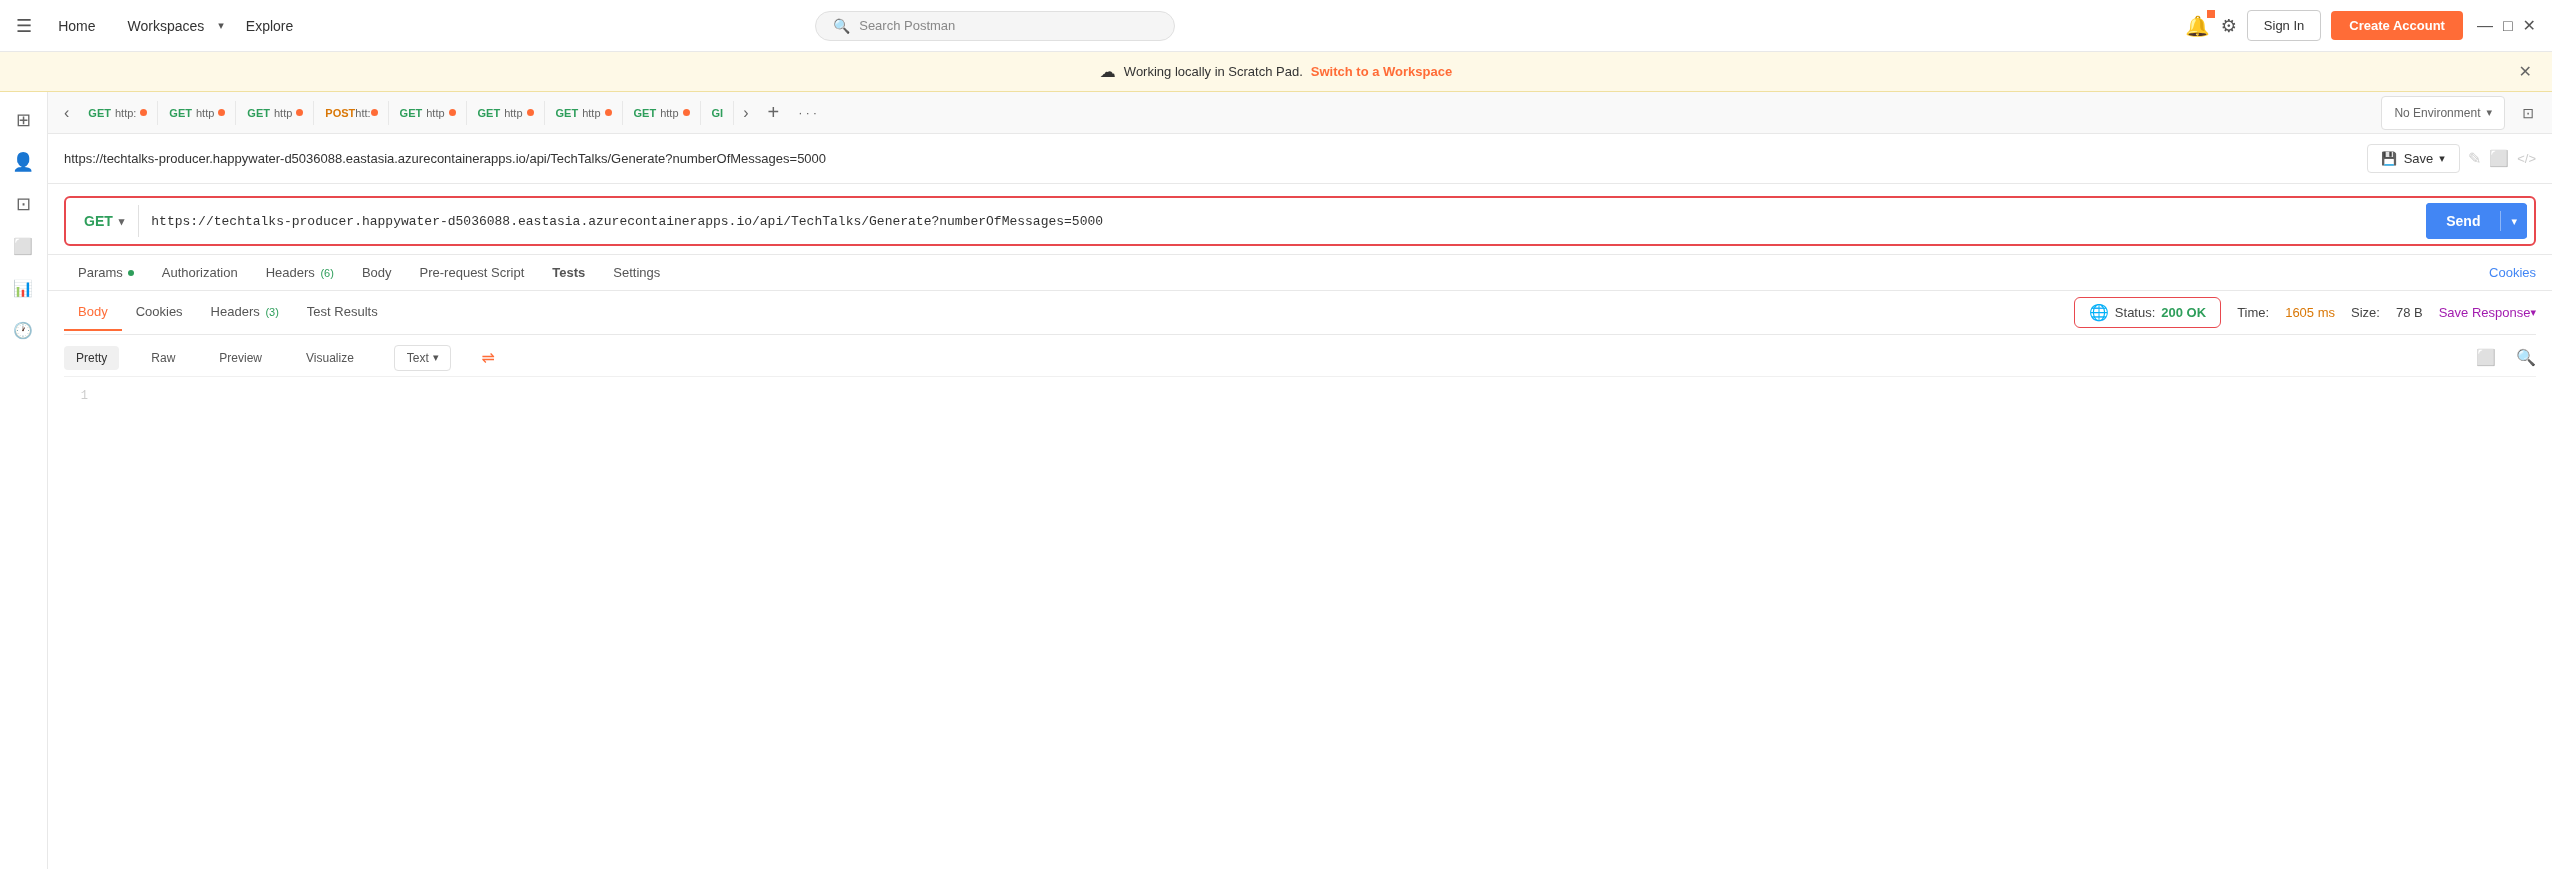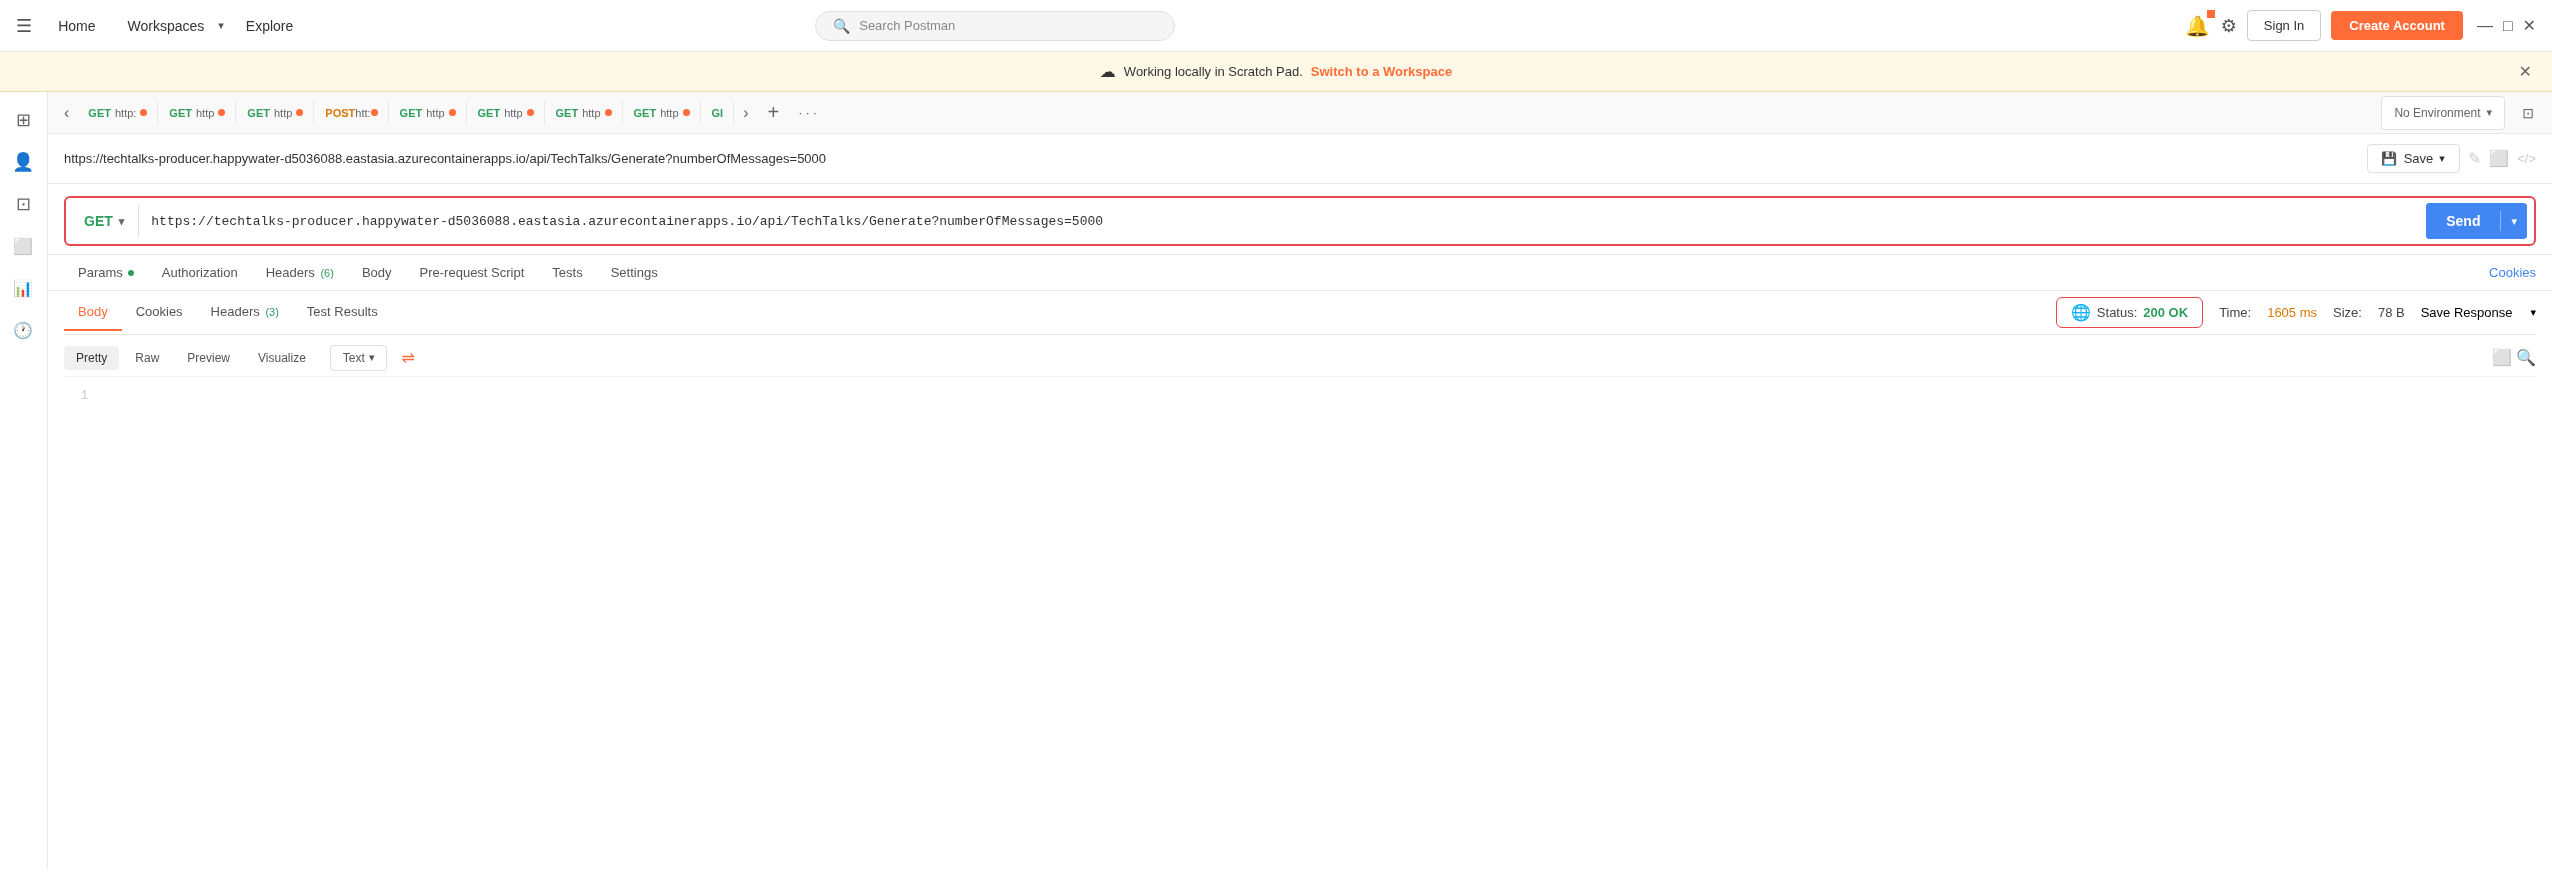--- a/index.html
+++ b/index.html
@@ -153,21 +153,21 @@
       <div style="padding:10px 14px;font-size:13px;color:#555;cursor:pointer;">
         <span>Headers</span>
         <span style="font-size:11px;color:#2e9e5b;margin-left:2px;">(6)</span>
       </div>
       <div style="padding:10px 14px;font-size:13px;color:#555;cursor:pointer;">
         <span>Body</span>
       </div>
       <div style="padding:10px 14px;font-size:13px;color:#555;cursor:pointer;">
         <span>Pre-request Script</span>
       </div>
-      <div style="padding:10px 14px;font-size:13px;color:#555;cursor:pointer;">
+      <div style="padding:10px 14px;font-size:13px;color:#555;cursor:pointer;font-weight:bold;">
         <span>Tests</span>
       </div>
       <div style="padding:10px 14px;font-size:13px;color:#555;cursor:pointer;">
         <span>Settings</span>
       </div>
       <div style="flex:1;"></div>
       <a style="color:#4286f4;font-size:13px;cursor:pointer;text-decoration:none;">Cookies</a>
     </div>
 
     <div style="padding:0 16px;flex:1;display:flex;flex-direction:column;overflow:hidden;">
@@ -192,28 +192,28 @@
         <div style="display:flex;align-items:center;gap:16px;padding:6px 0;">
           <div style="display:flex;align-items:center;gap:6px;border:1.5px solid #e8484e;border-radius:6px;padding:5px 14px;">
             <span style="font-size:16px;color:#666;">🌐</span>
             <span style="font-size:13px;color:#444;">Status:</span>
             <span style="font-size:13px;color:#2e9e5b;font-weight:600;">200 OK</span>
           </div>
           <span style="font-size:13px;color:#444;">Time:</span>
           <span style="font-size:13px;color:#d97706;font-weight:500;">1605 ms</span>
           <span style="font-size:13px;color:#444;">Size:</span>
           <span style="font-size:13px;color:#444;">78 B</span>
-          <div style="color:#000000;font-size:13px;cursor:pointer;display:flex;align-items:center;gap:18px;">
+          <div style="color:#a21caf;font-size:13px;cursor:pointer;display:flex;align-items:center;gap:0;">
             <span>Save Response</span>
             <span style="font-size:11px;">▾</span>
           </div>
         </div>
       </div>
 
-      <div style="display:flex;align-items:center;padding:8px 0 4px;gap:4px;border-bottom:1px solid #f0f0f0;">
+      <div style="display:flex;align-items:center;padding:8px 0 4px;gap:20px;border-bottom:1px solid #f0f0f0;">
         <div style="padding:5px 12px;font-size:12px;color:#333;cursor:pointer;border-radius:4px;background:#f0f0f0;font-weight:500;">Pretty</div>
         <div style="padding:5px 12px;font-size:12px;color:#555;cursor:pointer;">Raw</div>
         <div style="padding:5px 12px;font-size:12px;color:#555;cursor:pointer;">Preview</div>
         <div style="padding:5px 12px;font-size:12px;color:#555;cursor:pointer;">Visualize</div>
 
         <div style="display:flex;align-items:center;gap:4px;padding:5px 12px;border:1px solid #e0e0e0;border-radius:4px;font-size:12px;cursor:pointer;color:#555;background:#fff;margin-left:8px;">
           <span>Text</span>
           <span style="font-size:11px;">▾</span>
         </div>
         <div style="padding:5px 10px;cursor:pointer;color:#ff6c37;font-size:16px;">⇌</div>

